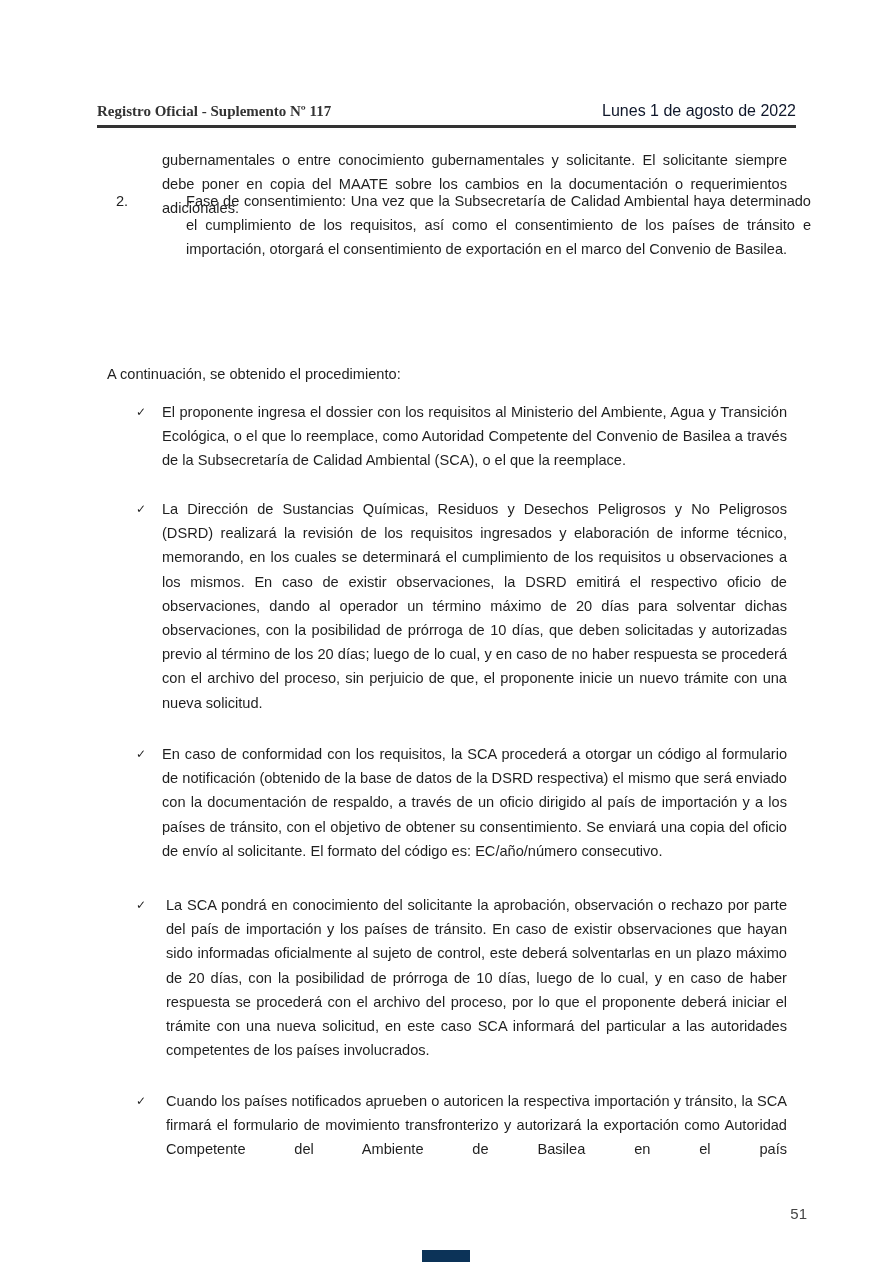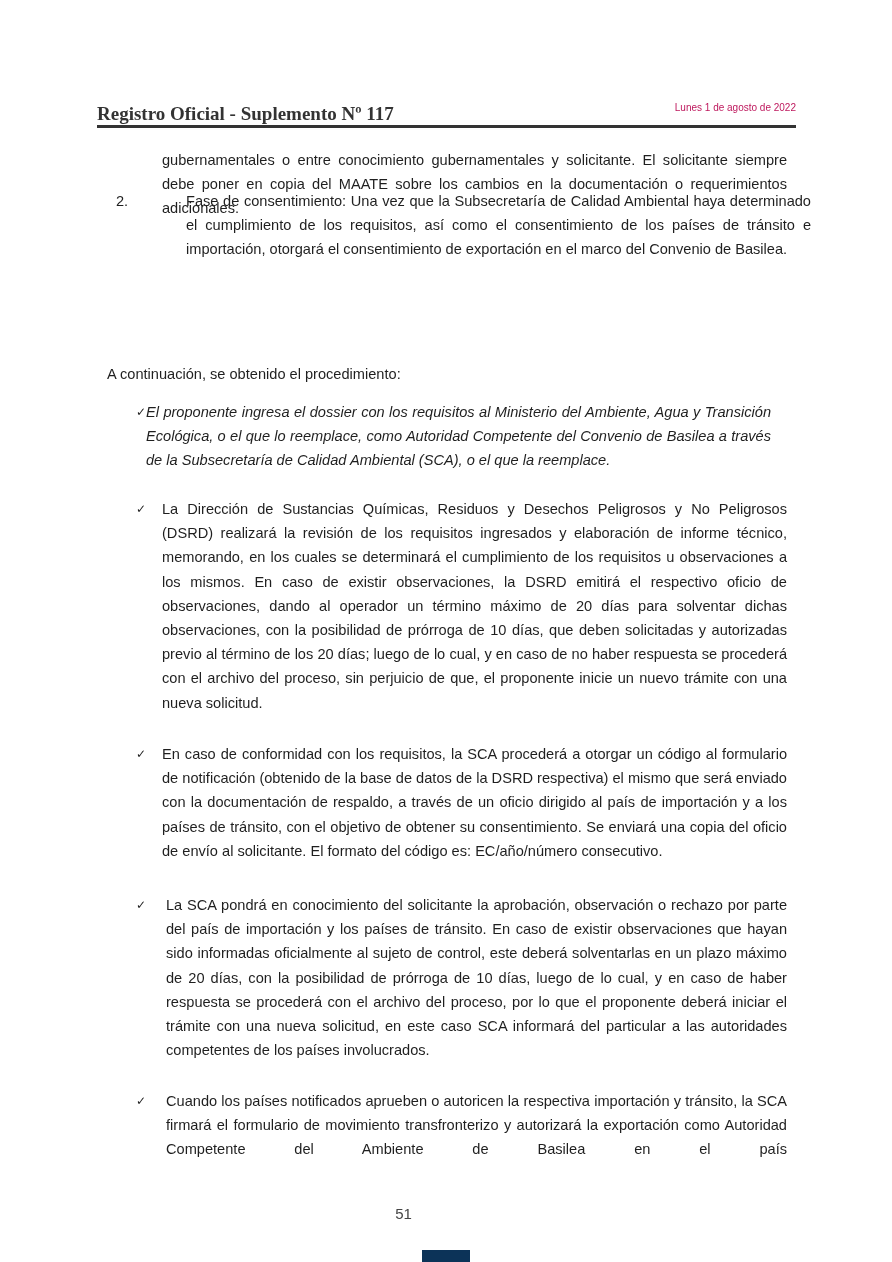--- a/index.html
+++ b/index.html
@@ -2,44 +2,44 @@
 <html><head>
 <meta charset="utf-8">
 <style>
   html, body { margin: 0; padding: 0; background: #ffffff; }
   body { width: 892px; height: 1262px; position: relative; overflow: hidden; color: #1a1a1a; }
   .header {
     position: absolute; left: 97px; top: 103px; width: 699px; height: 20px;
   }
   .header .left {
     position: absolute; left: 0; top: 0;
-    font-family: "Liberation Serif", serif; font-weight: bold; font-size: 19px;
+    font-family: "Liberation Serif", serif; font-weight: bold; font-size: 15px;
     color: #333;
   }
   .header .right {
     position: absolute; right: 0; top: -1px;
-    font-family: "Liberation Sans", sans-serif; font-size: 10px; color: #be185d;
+    font-family: "Liberation Sans", sans-serif; font-size: 16px; color: #0f172a;
   }
   .header-rule {
     position: absolute; left: 97px; top: 125px; width: 699px; height: 3px; background: #333;
   }
   .body-text {
     font-family: "Liberation Sans", sans-serif; font-size: 14.6px; line-height: 24.2px;
     color: #1f1f1f;
   }
   .block { position: absolute; left: 162px; width: 625px; text-align: justify; }
   .num-item { position: absolute; left: 116px; top: 189px; width: 680px; }
   .num-item .num { position: absolute; left: 0; top: 0; }
   .num-item .txt { position: absolute; left: 54px; width: 625px; text-align: justify; margin-left: 16px; }
   .intro { position: absolute; left: 107px; top: 362px; }
   .check-item { position: absolute; width: 680px; }
   .check-item .mark { position: absolute; left: 0; top: 0; font-family: "DejaVu Sans", sans-serif; font-size: 12px; }
   .check-item .txt { position: absolute; text-align: justify; }
   .page-num {
-    position: absolute; left: 0; width: 807px; top: 1205px; text-align: center;
+    position: absolute; left: 0; width: 807px; top: 1205px; text-align: right;
     font-family: "Liberation Sans", sans-serif; font-size: 15px; color: #444;
   }
   .footer-bar {
     position: absolute; left: 422px; top: 1250px; width: 48px; height: 12px; background: #0c3358;
   }
   .last-line { text-align-last: justify; }
 </style>
 </head>
 <body>
 
@@ -53,21 +53,21 @@
 
 <div class="body-text num-item">
   <span class="num">2.</span>
   <div class="txt">Fase de consentimiento: Una vez que la Subsecretaría de Calidad Ambiental haya determinado el cumplimiento de los requisitos, así como el consentimiento de los países de tránsito e importación, otorgará el consentimiento de exportación en el marco del Convenio de Basilea.</div>
 </div>
 
 <div class="body-text intro">A continuación, se obtenido el procedimiento:</div>
 
 <div class="body-text check-item" style="left:136px; top:400px;">
   <span class="mark">✓</span>
-  <div class="txt" style="left:10px; width:625px;font-style:italic;">El proponente ingresa el dossier con los requisitos al Ministerio del Ambiente, Agua y Transición Ecológica, o el que lo reemplace, como Autoridad Competente del Convenio de Basilea a través de la Subsecretaría de Calidad Ambiental (SCA), o el que la reemplace.</div>
+  <div class="txt" style="left:26px; width:625px;">El proponente ingresa el dossier con los requisitos al Ministerio del Ambiente, Agua y Transición Ecológica, o el que lo reemplace, como Autoridad Competente del Convenio de Basilea a través de la Subsecretaría de Calidad Ambiental (SCA), o el que la reemplace.</div>
 </div>
 
 <div class="body-text check-item" style="left:136px; top:497px;">
   <span class="mark">✓</span>
   <div class="txt" style="left:26px; width:625px;">La Dirección de Sustancias Químicas, Residuos y Desechos Peligrosos y No Peligrosos (DSRD) realizará la revisión de los requisitos ingresados y elaboración de informe técnico, memorando, en los cuales se determinará el cumplimiento de los requisitos u observaciones a los mismos. En caso de existir observaciones, la DSRD emitirá el respectivo oficio de observaciones, dando al operador un término máximo de 20 días para solventar dichas observaciones, con la posibilidad de prórroga de 10 días, que deben solicitadas y autorizadas previo al término de los 20 días; luego de lo cual, y en caso de no haber respuesta se procederá con el archivo del proceso, sin perjuicio de que, el proponente inicie un nuevo trámite con una nueva solicitud.</div>
 </div>
 
 <div class="body-text check-item" style="left:136px; top:742px;">
   <span class="mark">✓</span>
   <div class="txt" style="left:26px; width:625px;">En caso de conformidad con los requisitos, la SCA procederá a otorgar un código al formulario de notificación (obtenido de la base de datos de la DSRD respectiva) el mismo que será enviado con la documentación de respaldo, a través de un oficio dirigido al país de importación y a los países de tránsito, con el objetivo de obtener su consentimiento. Se enviará una copia del oficio de envío al solicitante. El formato del código es: EC/año/número consecutivo.</div>

